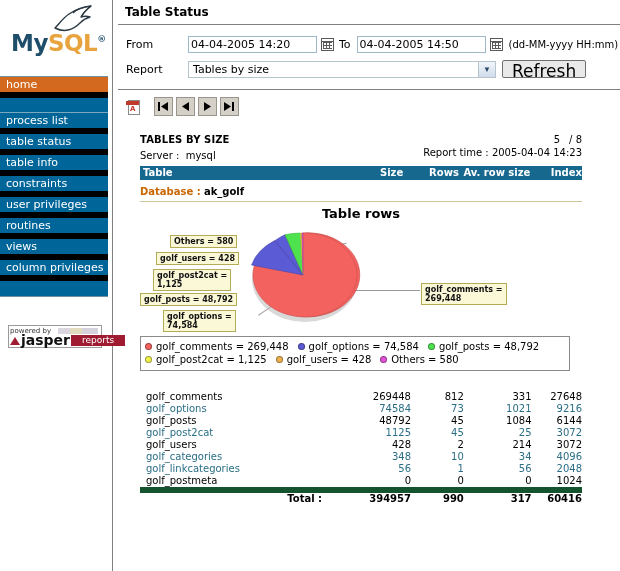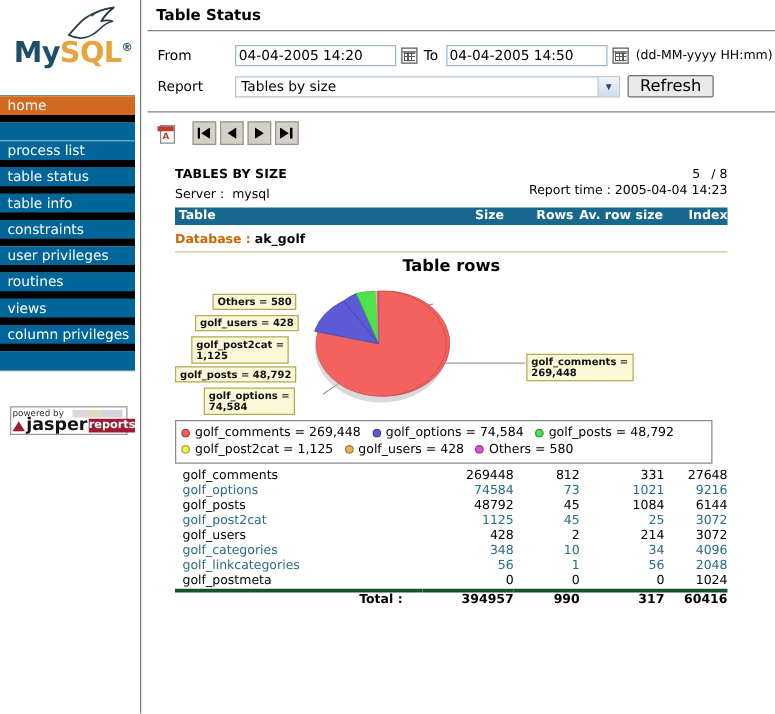--- a/index.html
+++ b/index.html
@@ -139,24 +139,24 @@
   }
   .pb-jasper {
     font-family: "DejaVu Sans", sans-serif;
     font-size: 14px;
     font-weight: bold;
     color: #111111;
   }
   .pb-reports {
     font-family: "DejaVu Sans", sans-serif;
     font-size: 9px;
-    font-weight: bold;
+    font-weight: normal;
     color: #ffffff;
     background: #9e1b32;
-    padding: 0 0;
+    padding: 0 11px;
     margin-left: 1px;
   }
 
   
   #vdivider {
     width: 1px;
     background: #808080;
     height: 571px;
   }
 
@@ -270,21 +270,21 @@
     background: linear-gradient(180deg,#f2f6fa,#cfdcea);
     border-left: 1px solid #b6c4cc;
     display: flex; align-items: center; justify-content: center;
     font-size: 8px;
     color: #2a4a6a;
   }
   #refresh-btn {
     margin-left: 6px;
     height: 18px;
     padding: 0 9px;
-    font-size: 13px;
+    font-size: 17px;
     font-family: "DejaVu Sans", sans-serif;
     background: #e9e9e9;
     border: 1px solid #707070;
     border-radius: 2px;
     cursor: pointer;
     color: #000;
   }
 
   
   #toolbar {
@@ -465,39 +465,39 @@
     width: 7px; height: 7px;
     border-radius: 50%;
     margin-right: 4px;
     border: 1px solid rgba(0,0,0,.35);
     box-sizing: border-box;
   }
 
   
   #data-table {
     width: 442px;
-    margin-top: 4px;
+    margin-top: 20px;
     border-collapse: collapse;
     font-family: "DejaVu Sans", sans-serif;
     font-size: 10px;
   }
   #data-table td {
     height: 12px;
     padding: 0;
     line-height: 12px;
   }
   .t-name { width: 186px; padding-left: 6px !important; text-align: left; }
   .t-size { width: 76px; text-align: right; }
   .t-rows { width: 56px; text-align: right; }
   .t-avg  { width: 72px; text-align: right; }
   .t-idx  { width: 52px; text-align: right; }
   tr.alt td { color: #2a6e86; }
   tr.total td {
     font-weight: bold;
-    border-top: 3px solid #14532d;
+    border-top: 6px solid #14532d;
     padding-top: 1px;
     height: 14px;
   }
   .total-label {
     text-align: right;
     padding-right: 16px !important;
   }
 </style>
 </head>
 <body>

